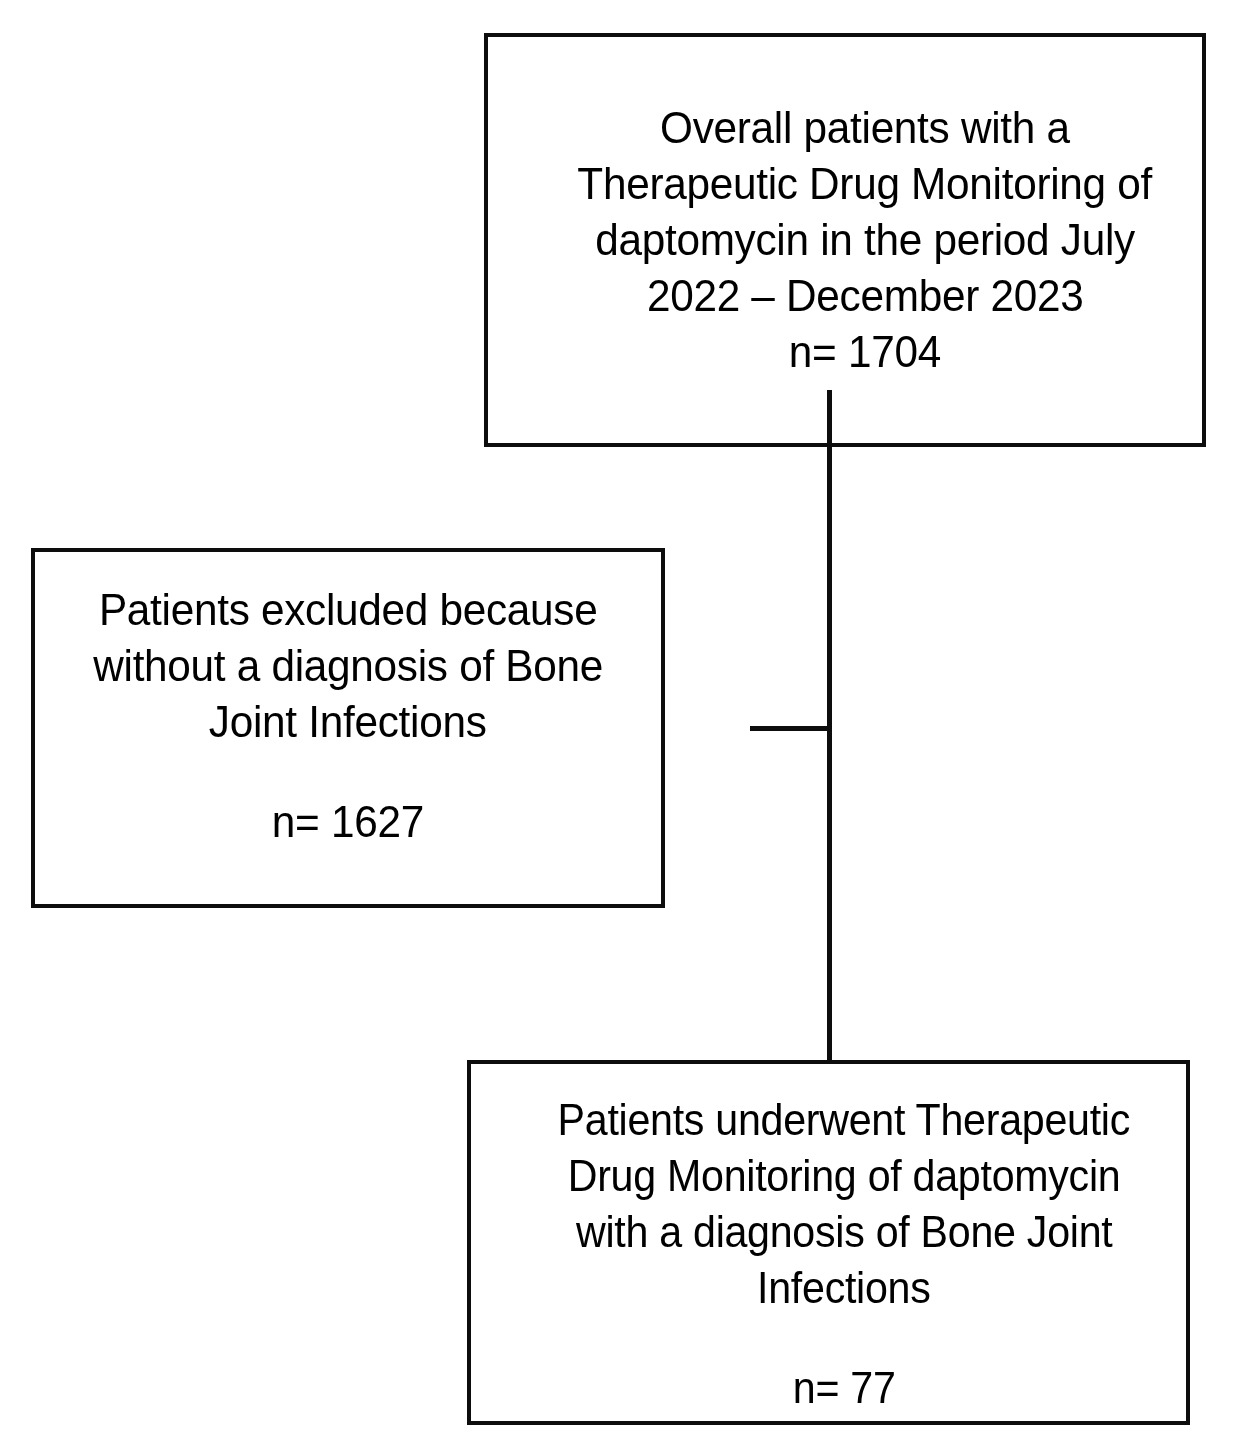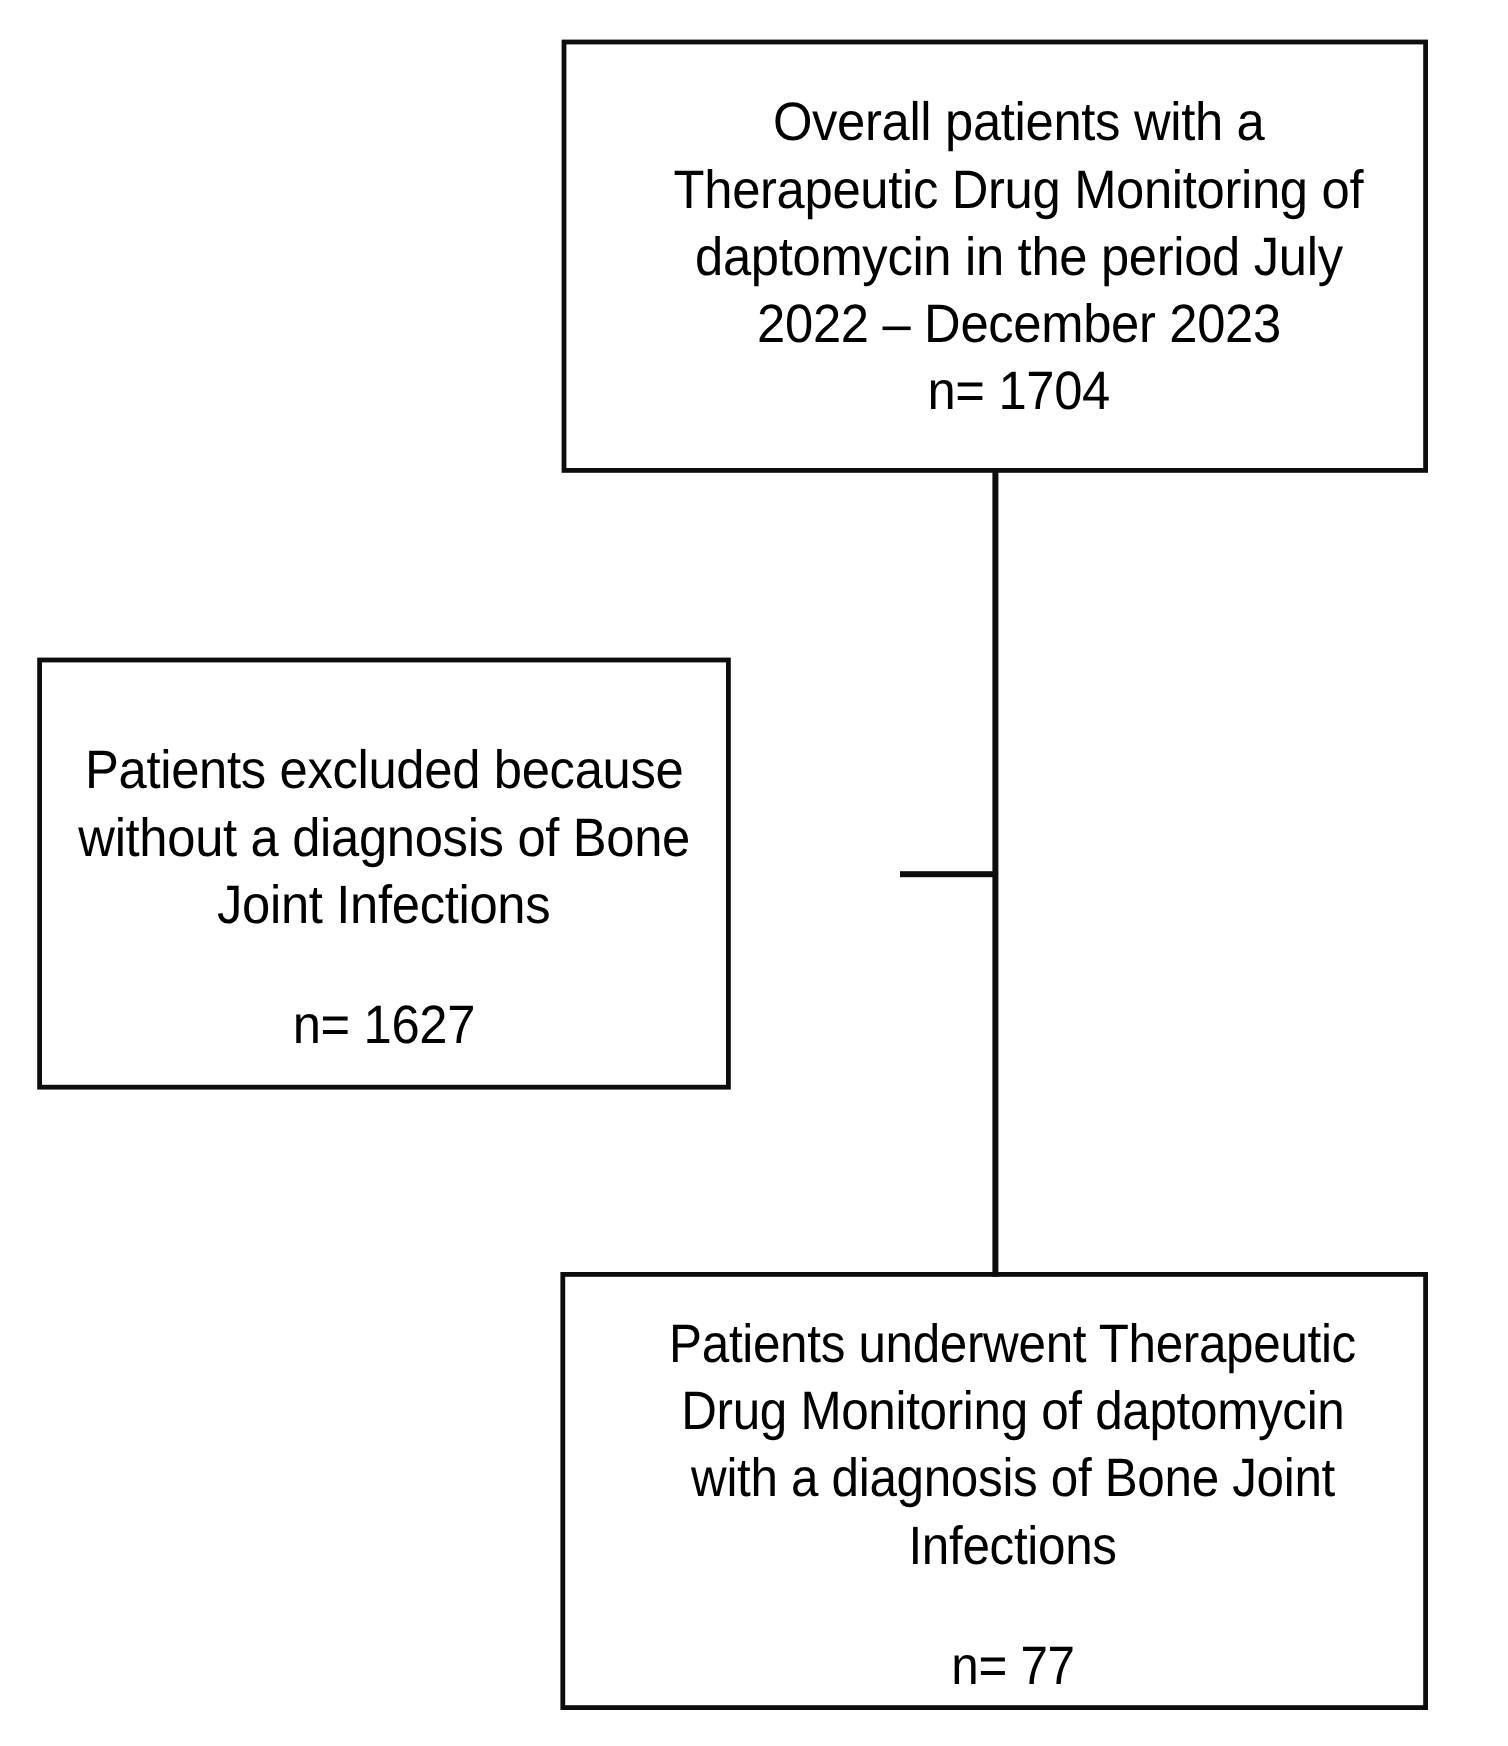--- a/index.html
+++ b/index.html
@@ -41,33 +41,33 @@
     white-space: nowrap;
     font-weight: 400;
     transform: scaleX(0.94);
     transform-origin: center center;
   }
   .node .line.spacer-before {
     margin-top: 44px;
   }
 
   #node-overall {
-    left: 468px;
+    left: 484px;
     top: 33px;
     width: 722px;
-    height: 361px;
+    height: 414px;
     padding-left: 40px;
   }
   #node-excluded {
     left: 31px;
     top: 548px;
-    width: 578px;
+    width: 634px;
     height: 360px;
     justify-content: flex-start;
-    padding-top: 62px;
+    padding-top: 30px;
   }
   #node-included {
     left: 467px;
     top: 1060px;
     width: 723px;
     height: 365px;
     justify-content: flex-start;
     padding-top: 28px;
     padding-left: 31px;
   }

